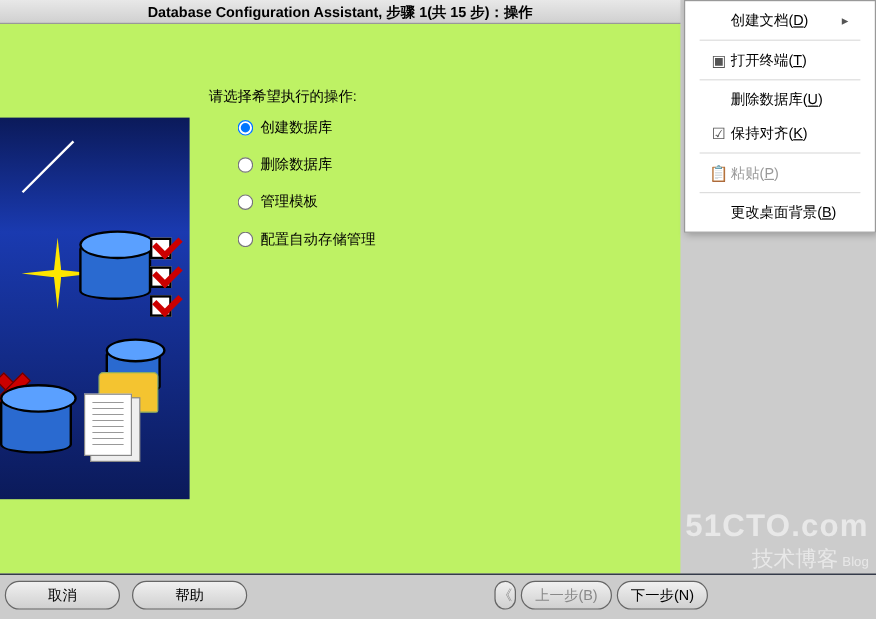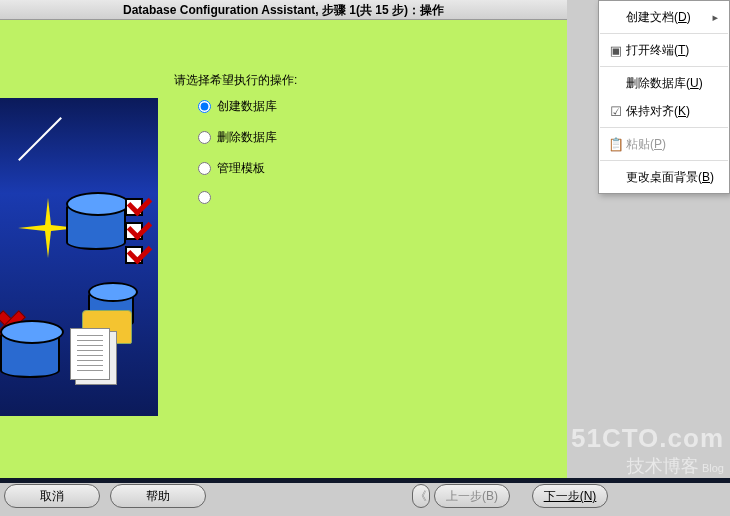--- a/index.html
+++ b/index.html
@@ -114,40 +114,40 @@
 }
 .options {
   position: absolute; left: 198px; top: 78px;
 }
 .option-row { margin-bottom: 14px; display: flex; align-items: center; }
 .option-row input { margin-right: 6px; }
 .bottom-bar {
   position: absolute; left: 0; bottom: 0;
   width: 730px; height: 38px;
   background: #ccc;
-  border-top: 5px solid #0f172a;
+  border-top: 1px solid #0f172a;
 }
 .pill {
   position: absolute; bottom: 8px;
   height: 24px; line-height: 22px;
   border: 1px solid #666;
   border-radius: 12px;
   background: linear-gradient(#f0f0f0, #d0d0d0);
   text-align: center;
   cursor: pointer;
   font-size: 12px;
 }
 .pill.dis { color: #888; }
 .context-menu {
   position: absolute; right: 0; top: 0;
-  width: 132px;
+  width: 160px;
   background: #fff;
   border: 1px solid #999;
   box-shadow: 2px 2px 6px rgba(0,0,0,.25);
-  padding: 2px 1px;
+  padding: 2px 12px;
 }
 .menu-item {
   display: flex; align-items: center;
   height: 28px; padding: 0 10px 0 6px;
   cursor: pointer;
 }
 .mi-icon { width: 20px; text-align: center; color: #555; font-size: 13px; }
 .mi-text { flex: 1; }
 .mi-sub { color: #555; font-size: 11px; }
 .mi-dis { color: #999; cursor: default; }
@@ -193,30 +193,31 @@
     <label class="option-row">
       <input type="radio" name="op" style="">
       <span>删除数据库</span>
     </label>
     <label class="option-row">
       <input type="radio" name="op" style="">
       <span>管理模板</span>
     </label>
     <label class="option-row">
       <input type="radio" name="op" style="">
+      <span>配置自动存储管理</span>
     </label>
   </div>
 </div>
 
 <div class="bottom-bar">
   <div class="pill" style="left:4px; width:96px;">取消</div>
   <div class="pill" style="left:110px; width:96px;">帮助</div>
   <div class="pill dis" style="left:412px; width:18px;">《</div>
   <div class="pill dis" style="left:434px; width:76px;">上一步(B)</div>
-  <div class="pill" style="left:532px; width:76px;text-decoration:underline;">下一步(N)</div>
+  <div class="pill" style="left:514px; width:76px;">下一步(N)</div>
 </div>
 
 <div class="context-menu">
   <div class="menu-item">
     <span class="mi-icon"></span>
     <span class="mi-text"><span>创建文档(</span><span class="underline">D</span><span>)</span></span>
     <span class="mi-sub">▸</span>
   </div>
   <div class="menu-sep"></div>
   <div class="menu-item">

